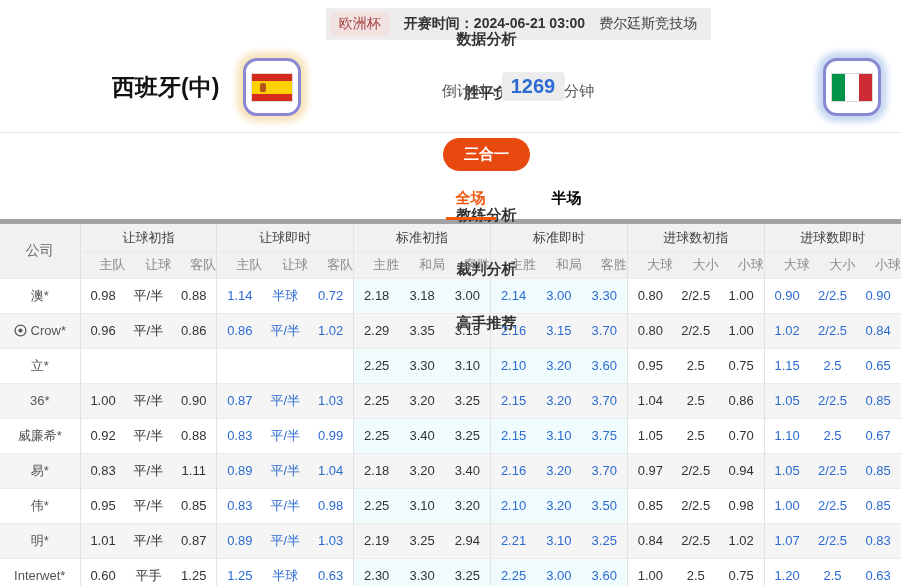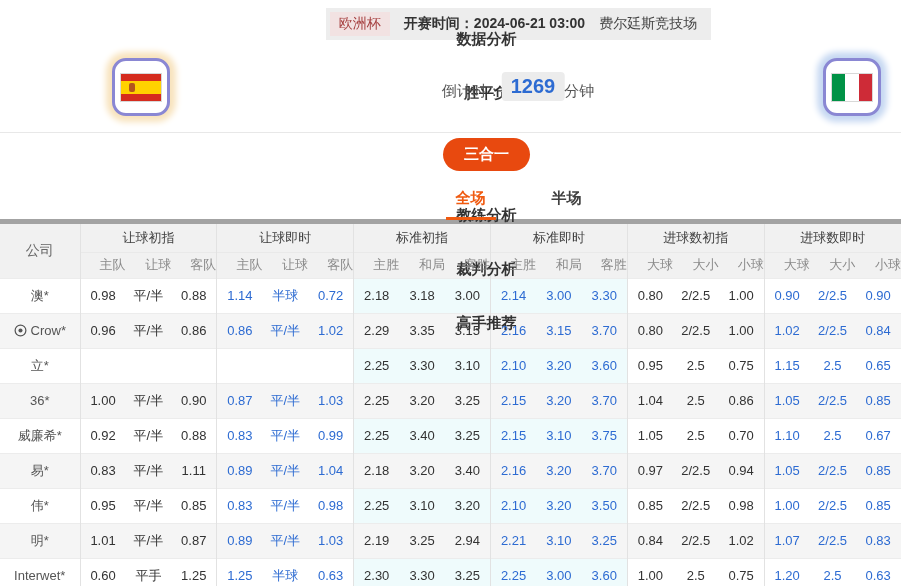--- a/index.html
+++ b/index.html
@@ -38,21 +38,21 @@
   .cd-num { background:#ececec; border-radius:4px; padding:3px 9px;
             color:var(--blue); font-size:20px; font-weight:bold; }
   
   .tabs { border-top:1px solid #e8e8e8; display:flex; justify-content:center; align-items:center;
           gap:35px; height:44px; padding-left:72px;flex-direction:column; }
   .tab { font-size:15px; font-weight:bold; color:#333; text-decoration:none; cursor:pointer; white-space:nowrap; }
   .tab.active { background:var(--orange); color:#fff; padding:7px 21px; border-radius:17px; }
   
   .subtabs { display:flex; justify-content:center; gap:46px; border-bottom:5px solid #a3a3a3;
              padding-left:136px; }
-  .subtab { font-size:15px; font-weight:bold; color:#404040; padding:13px 10px 11px; position:relative; cursor:pointer; }
+  .subtab { font-size:15px; font-weight:bold; color:#000000; padding:13px 10px 11px; position:relative; cursor:pointer; }
   .subtab.active { color:var(--tab-orange); }
   .subtab.active::after { content:""; position:absolute; left:0; right:0; bottom:-1px;
                           height:3px; background:var(--tab-orange); }
   
   table { width:901px; border-collapse:collapse; table-layout:fixed; }
   col.c-company { width:80px; }
   th, td { text-align:center; font-weight:normal; padding:0; }
   thead th { background:#f1f1f1; color:#404040; font-size:13px; height:28px; }
   thead tr.sub th { height:26px; color:#8a8a8a; border-top:1px solid #e9e9e9;text-align:right; }
   thead th.company { color:#666; font-size:14px; }
@@ -71,20 +71,21 @@
 <div class="topbar-wrap">
   <div class="topbar">
     <span class="league">欧洲杯</span>
     <span class="kickoff">开赛时间：2024-06-21 03:00</span>
     <span class="venue">费尔廷斯竞技场</span>
   </div>
 </div>
 
 <div class="match-header">
   <div class="team home">
+    <span class="team-name">西班牙(中)</span>
     <div class="flag-box spain">
       <div class="flag flag-es">
           <span class="emblem"></span>
         </div>
     </div>
   </div>
   <div class="countdown">
     <span>倒计时：</span>
     <span class="cd-num">1269</span>
     <span>分钟</span>

